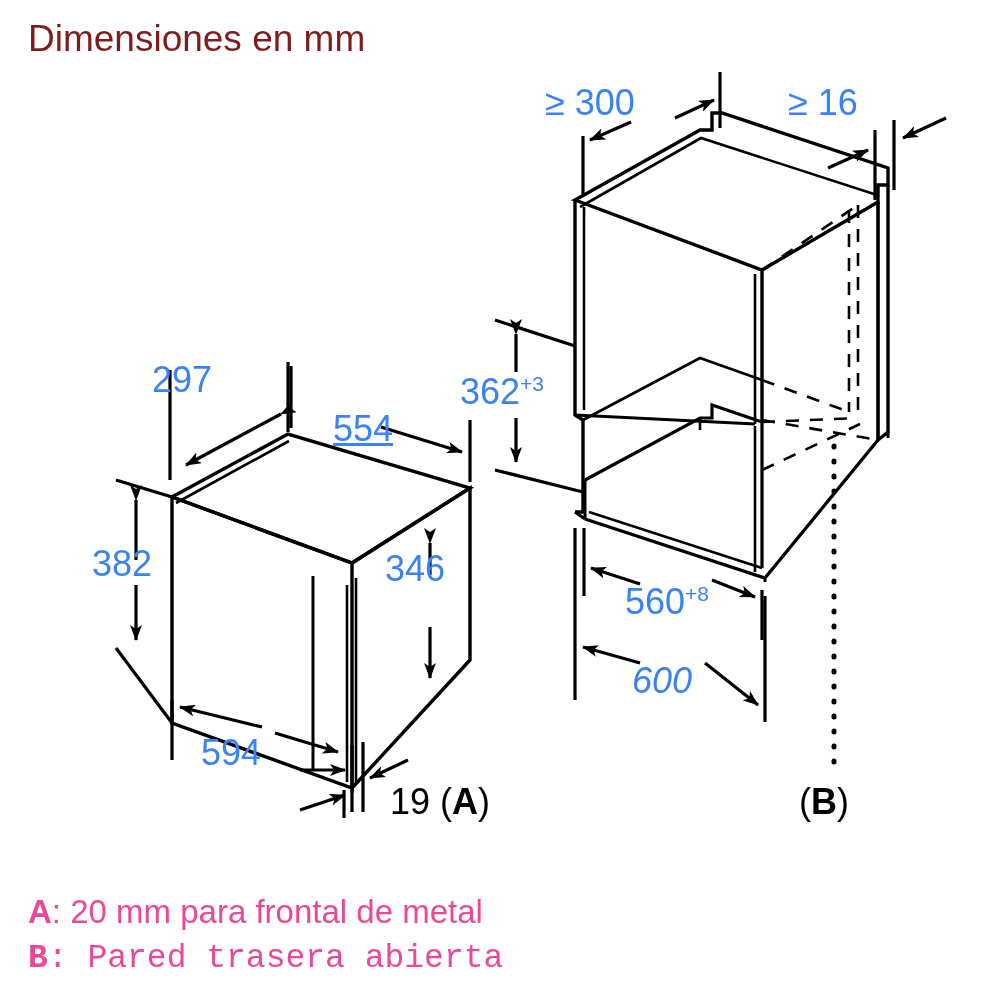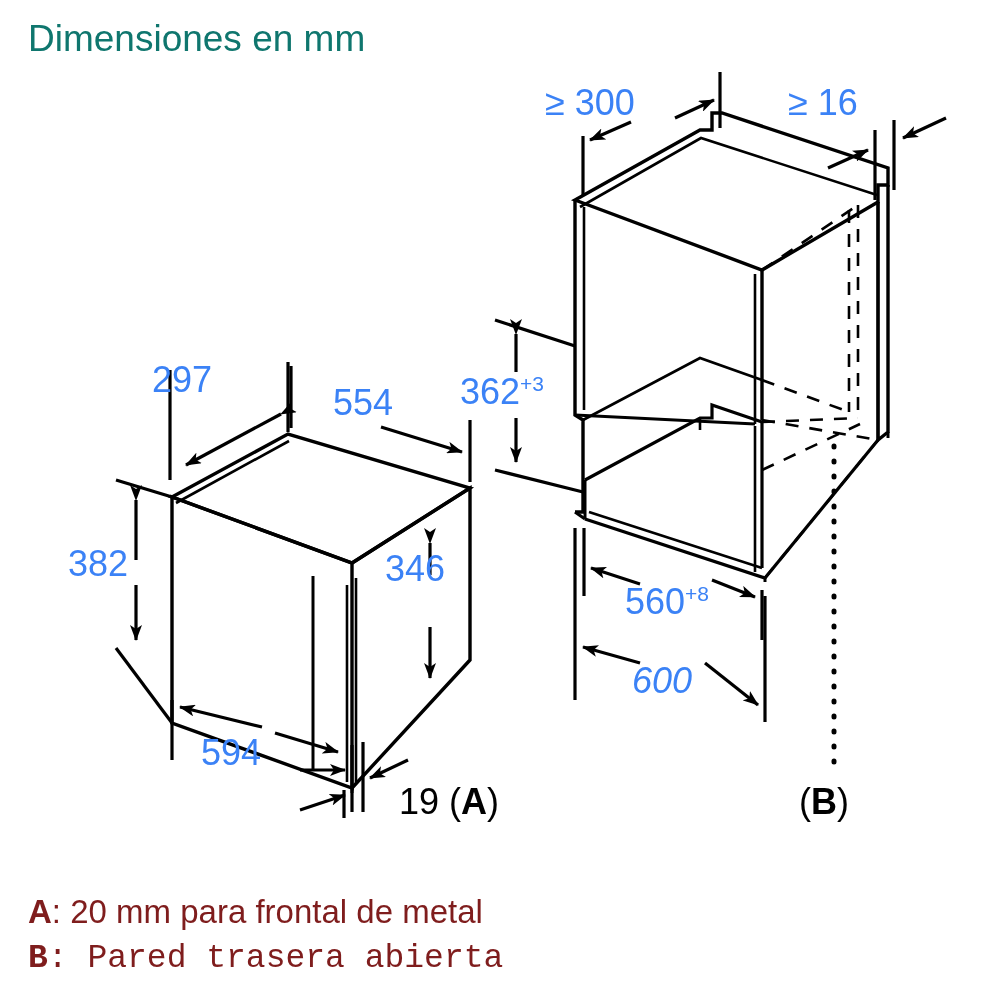--- a/index.html
+++ b/index.html
@@ -13,27 +13,27 @@
     position:relative;
   }
   #stage{position:absolute;left:0;top:0;width:1000px;height:1000px;}
   svg#drawing{position:absolute;left:0;top:0;width:1000px;height:1000px;display:block;}
 
   .ttl{
     position:absolute;
     font-size:37px;
     letter-spacing:0px;
     white-space:nowrap;
-    color:#0f766e;
+    color:#7f1d1d;
   }
   .legend{
     position:absolute;
     font-size:33px;
     white-space:nowrap;
-    color:#7f1d1d;
+    color:#ec4899;
   }
   .legend .k{font-weight:bold;}
   .dimlbl{
     position:absolute;
     font-size:36px;
     white-space:nowrap;
     color:#3b82f6;
     line-height:1;
   }
   .dimlbl sup{
@@ -209,29 +209,29 @@
         <path d="M705,663 L758,705" marker-end="url(#ah)"></path>
       </g>
 
     </g>
   </svg>
 
   <div class="ttl" style="left:28px;top:18px;">Dimensiones en mm</div>
 
   <div class="dimlbl" style="left:152px;top:362px;">297</div>
 
-  <div class="dimlbl" style="left:333px;top:385px;">554</div>
-
-  <div class="dimlbl" style="left:68px;top:546px;">382</div>
+  <div class="dimlbl" style="left:333px;top:411px;text-decoration:underline;">554</div>
+
+  <div class="dimlbl" style="left:92px;top:546px;">382</div>
 
   <div class="dimlbl" style="left:385px;top:551px;text-align:center;">346</div>
 
   <div class="dimlbl" style="left:201px;top:735px;">594</div>
 
-  <div class="reflbl" style="left:390px;top:781px;margin-left:9px;">
+  <div class="reflbl" style="left:390px;top:781px;">
     <span>19</span><span> (</span><b>A</b><span>)</span>
   </div>
 
   <div class="dimlbl" style="left:545px;top:85px;">≥ 300</div>
 
   <div class="dimlbl" style="left:788px;top:85px;">≥ 16</div>
 
   <div class="dimlbl" style="left:460px;top:374px;">
     <span>362</span><sup>+3</sup>
   </div>

